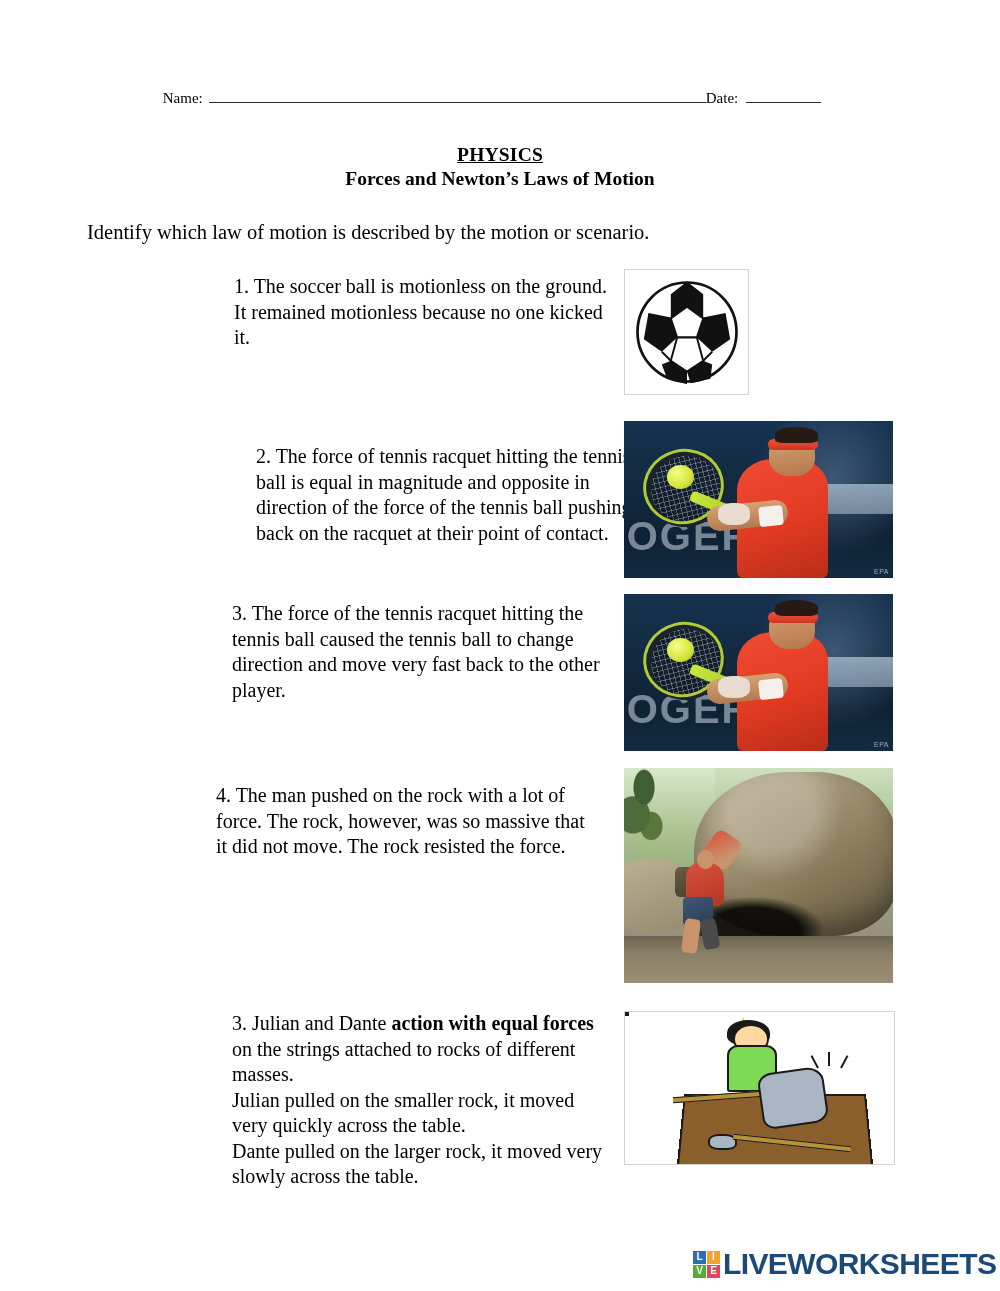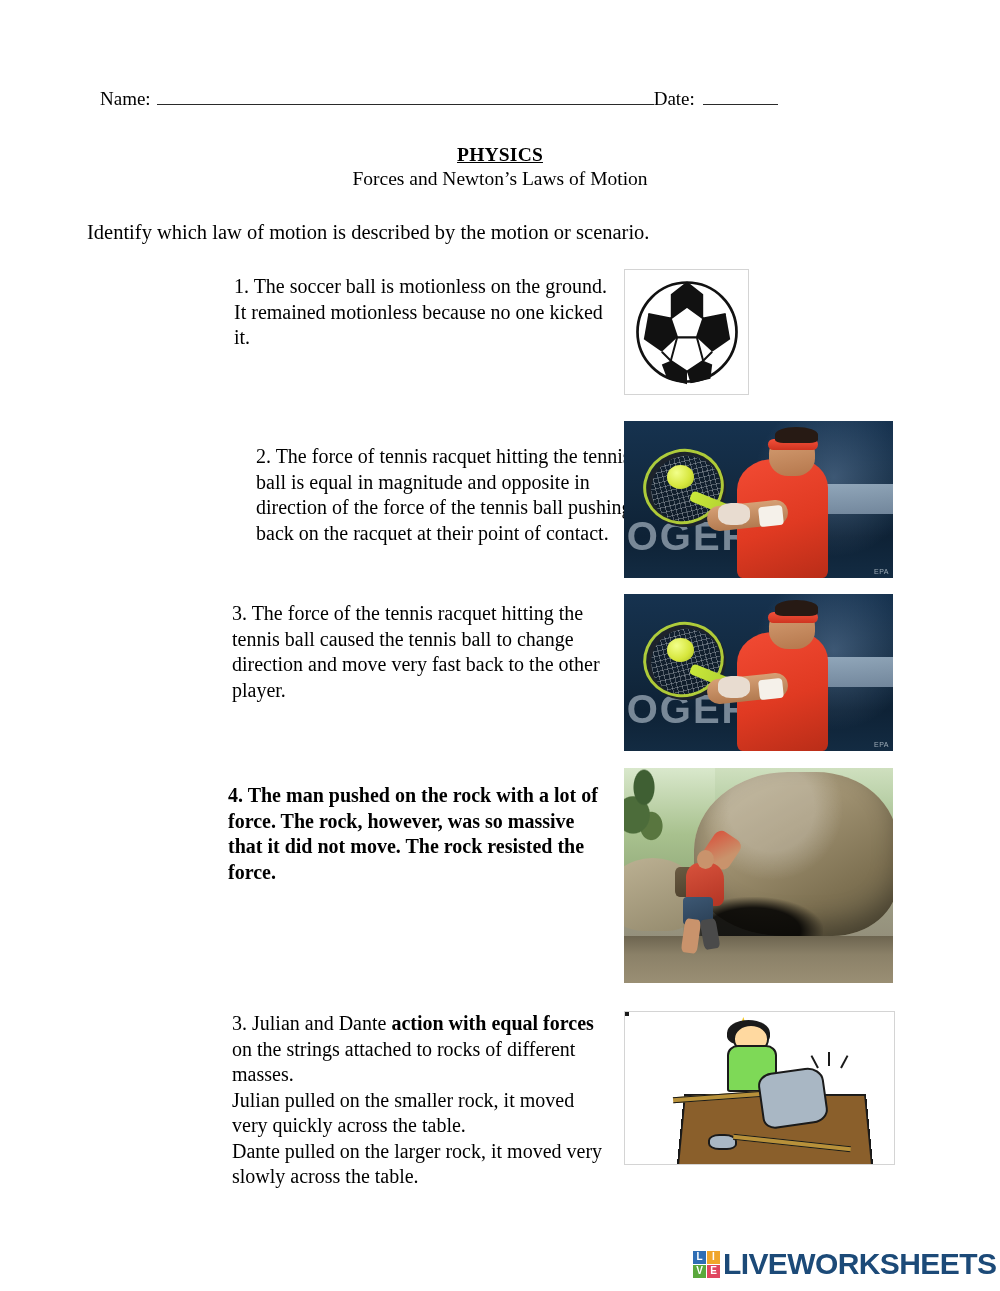--- a/index.html
+++ b/index.html
@@ -18,26 +18,27 @@
 
   .page {
     position: absolute;
     inset: 0;
     background: #fff;
   }
 
   
   .namedate {
     position: absolute;
-    left: 100px;
+    left: 77px;
     top: 88px;
     width: 830px;
     display: flex;
     align-items: baseline;
-    font-size: 19px;
+    font-size: 15px;
+    justify-content: center;
   }
   .nd-label { white-space: nowrap; }
   .nd-rule {
     display: inline-block;
     border-bottom: 1.6px solid #2a2a2a;
     height: 14px;
   }
   .nd-rule.name-rule { width: 497px; margin-left: 6px; }
   .nd-rule.date-rule { width: 75px; margin-left: 8px; }
   .nd-label.date-label { }
@@ -51,21 +52,21 @@
     text-align: center;
   }
   .title-line1 {
     font-weight: bold;
     font-size: 19.5px;
     letter-spacing: 0.2px;
     line-height: 24px;
     text-decoration: underline;
   }
   .title-line2 {
-    font-weight: normal;
+    font-weight: bold;
     font-size: 19.5px;
     line-height: 24px;
   }
 
   
   .instruction {
     position: absolute;
     left: 87px;
     top: 219px;
     font-size: 20.5px;
@@ -479,21 +480,21 @@
       <div class="t-arm"></div>
       <div class="t-wrist"></div>
       <div class="t-hand"></div>
       <div class="t-head"></div>
       <div class="t-band"></div>
       <div class="t-hair"></div>
       <div class="tennis-credit">EPA</div>
     </div>
   </div>
 
-  <div class="q-text" style="left:228px; top:783px; width:382px;font-weight:bold;">4.  The man pushed on the rock with a lot of force.  The rock, however, was so massive that it did not move.  The rock resisted the force.</div>
+  <div class="q-text" style="left:216px; top:783px; width:382px;">4.  The man pushed on the rock with a lot of force.  The rock, however, was so massive that it did not move.  The rock resisted the force.</div>
 
   <div class="img-frame" style="left:624px; top:768px; width:269px; height:215px;">
     <div class="rock">
       <div class="rock-trees"></div>
       <div class="boulder2"></div>
       <div class="boulder"></div>
       <div class="rock-shadow"></div>
       <div class="rock-ground"></div>
       <div class="hiker-pack"></div>
       <div class="hiker-arm"></div>

